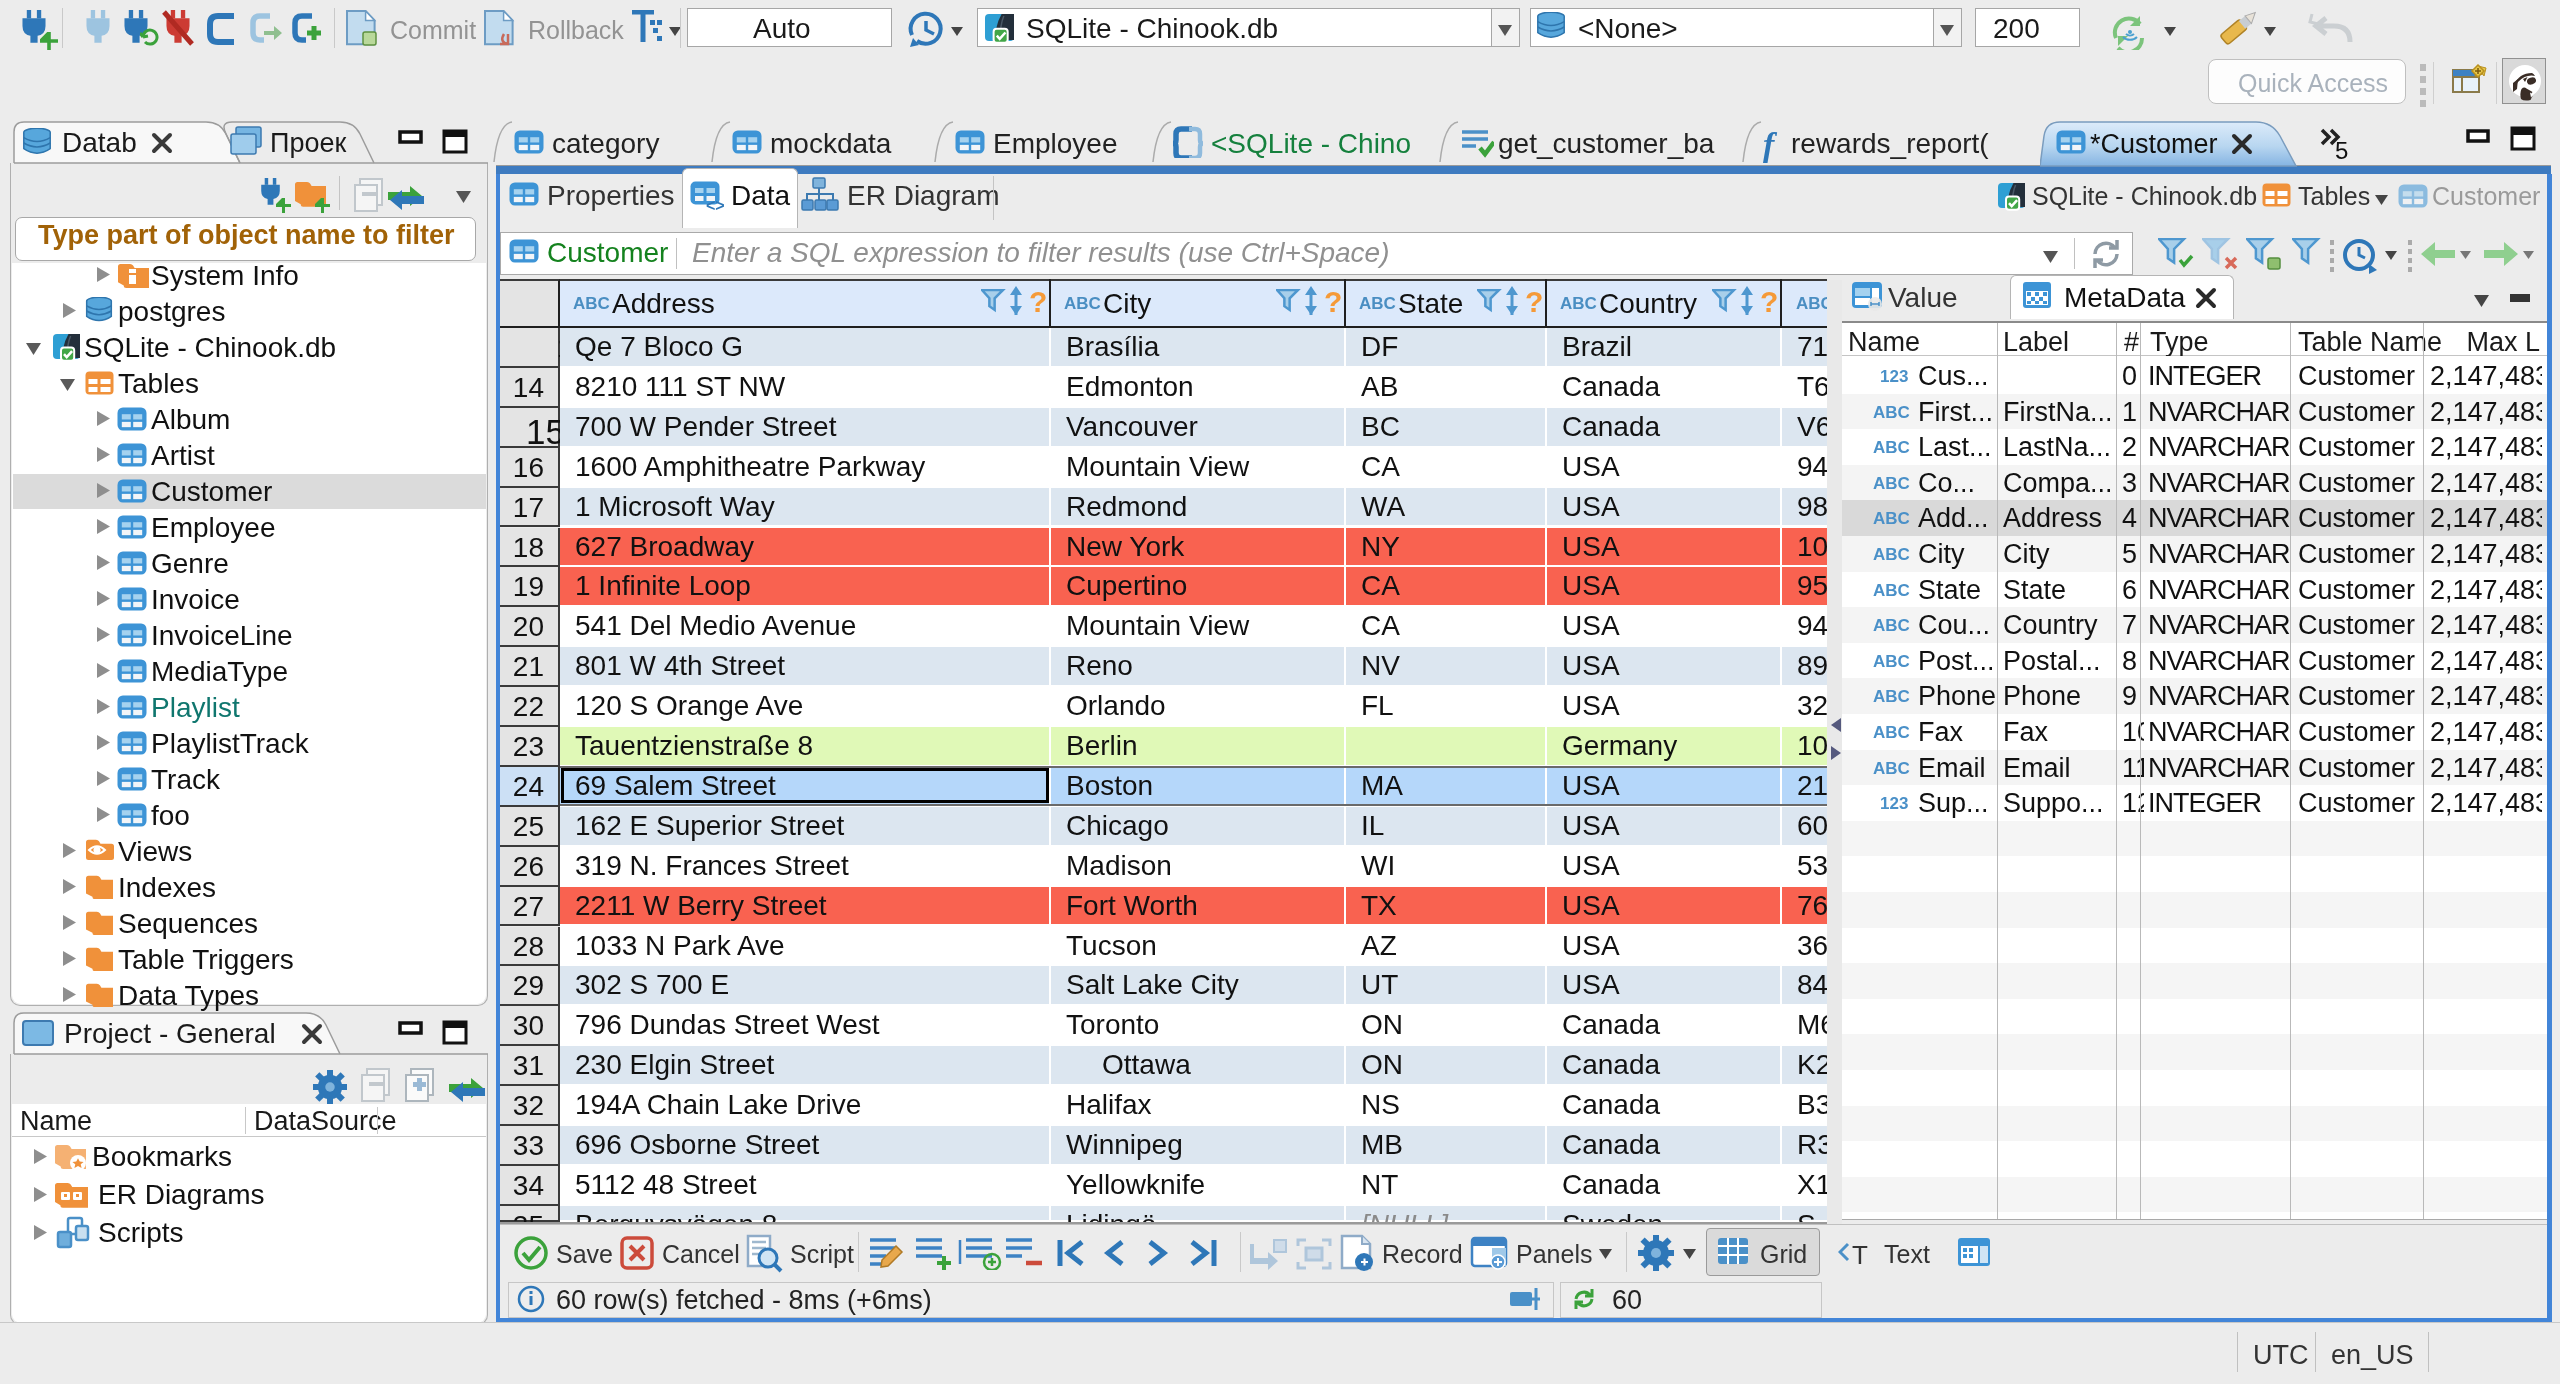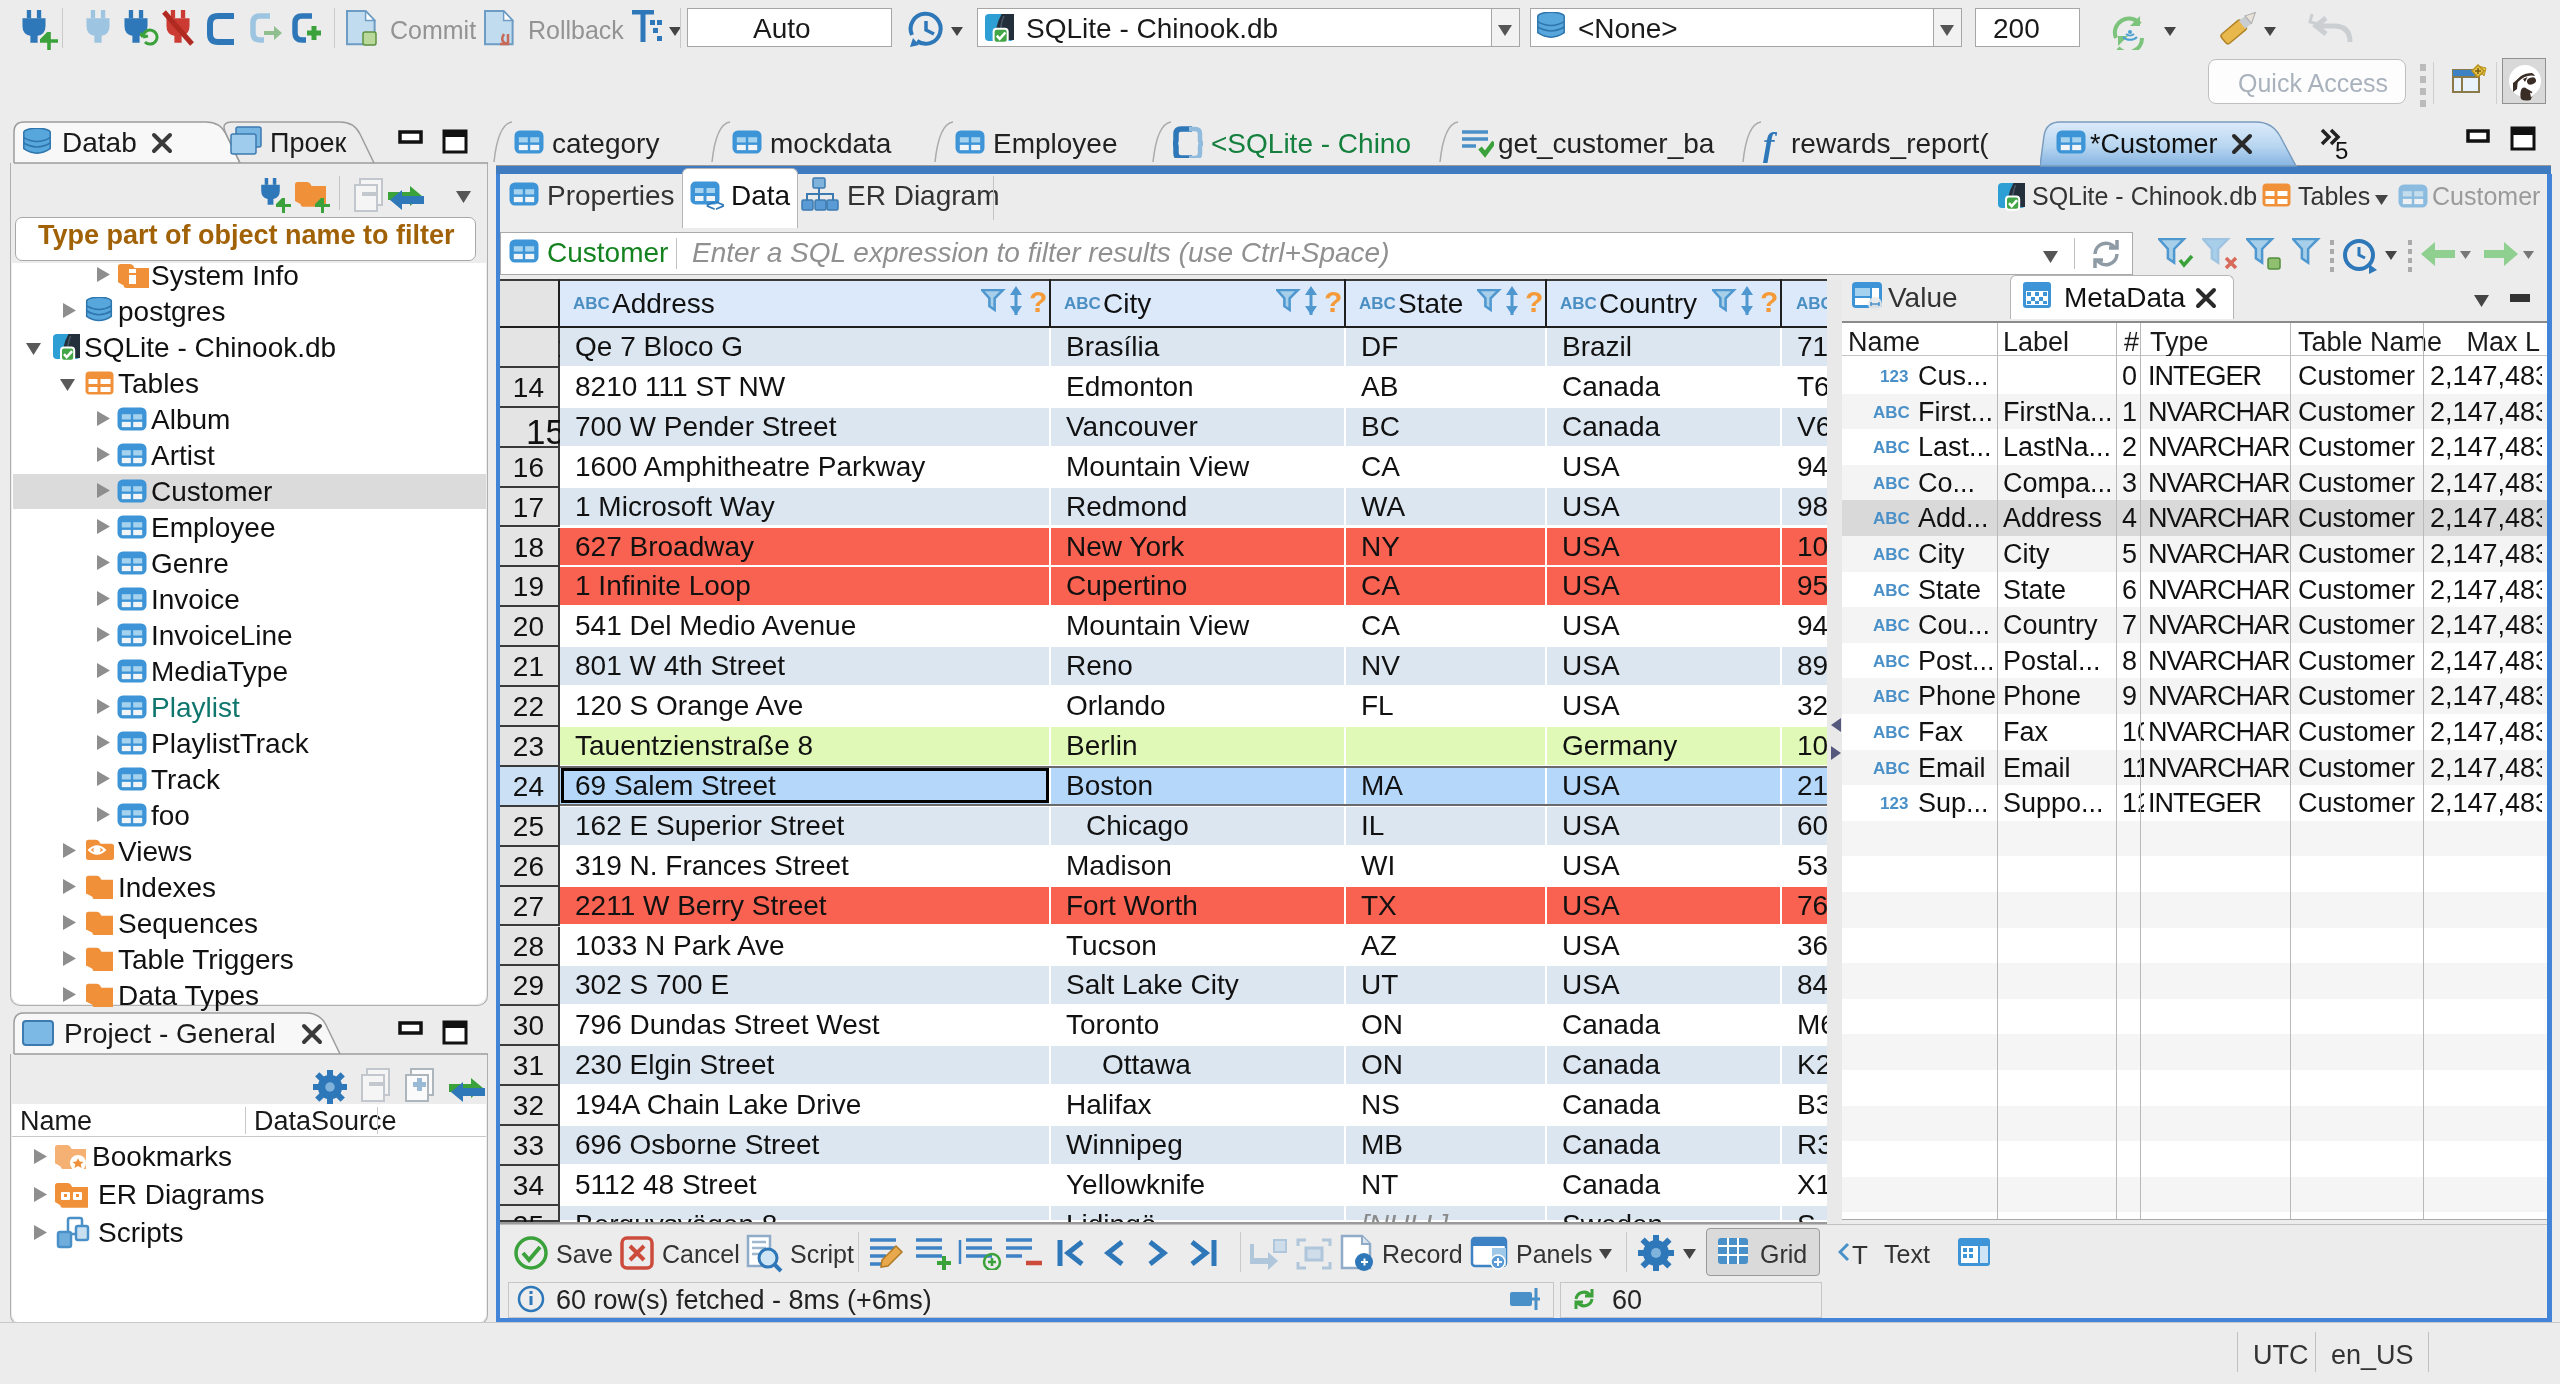--- a/index.html
+++ b/index.html
@@ -979,21 +979,21 @@
 <div class="" style="position:absolute;left:1782px;top:766.8999999999997px;width:45px;height:37.89999999999998px;background:#B5D7FA;overflow:hidden"></div>
 <div class="" style="position:absolute;left:1797px;top:769.8999999999997px;font-size:28px;color:#111;white-space:pre;">21</div>
 <div class="" style="position:absolute;left:560px;top:765.8999999999997px;width:1267px;height:2px;background:#6A6A6A"></div>
 <div class="" style="position:absolute;left:560px;top:803.7999999999997px;width:1267px;height:2px;background:#6A6A6A"></div>
 <div class="" style="position:absolute;left:561px;top:767.8999999999997px;width:488px;height:34.89999999999998px;border:3px solid #000;background:transparent"></div>
 <div class="" style="position:absolute;left:500px;top:806.7999999999997px;width:60px;height:39.89999999999998px;background:#E4E4E4;border-bottom:2px solid #3A3A3A;border-right:2px solid #3A3A3A"></div>
 <div class="" style="position:absolute;left:500px;top:810.7999999999997px;font-size:28px;color:#111;white-space:pre;"><div style="width:44px;text-align:right">25</div></div>
 <div class="" style="position:absolute;left:560px;top:806.7999999999997px;width:489px;height:37.89999999999998px;background:#DCE6F0;overflow:hidden"></div>
 <div class="" style="position:absolute;left:575px;top:809.7999999999997px;font-size:28px;color:#111;white-space:pre;">162 E Superior Street</div>
 <div class="" style="position:absolute;left:1051px;top:806.7999999999997px;width:293px;height:37.89999999999998px;background:#DCE6F0;overflow:hidden"></div>
-<div class="" style="position:absolute;left:1066px;top:809.7999999999997px;font-size:28px;color:#111;white-space:pre;margin-left:20px;">Chicago</div>
+<div class="" style="position:absolute;left:1066px;top:809.7999999999997px;font-size:28px;color:#111;white-space:pre;">Chicago</div>
 <div class="" style="position:absolute;left:1346px;top:806.7999999999997px;width:199px;height:37.89999999999998px;background:#DCE6F0;overflow:hidden"></div>
 <div class="" style="position:absolute;left:1361px;top:809.7999999999997px;font-size:28px;color:#111;white-space:pre;">IL</div>
 <div class="" style="position:absolute;left:1547px;top:806.7999999999997px;width:233px;height:37.89999999999998px;background:#DCE6F0;overflow:hidden"></div>
 <div class="" style="position:absolute;left:1562px;top:809.7999999999997px;font-size:28px;color:#111;white-space:pre;">USA</div>
 <div class="" style="position:absolute;left:1782px;top:806.7999999999997px;width:45px;height:37.89999999999998px;background:#DCE6F0;overflow:hidden"></div>
 <div class="" style="position:absolute;left:1797px;top:809.7999999999997px;font-size:28px;color:#111;white-space:pre;">60</div>
 <div class="" style="position:absolute;left:500px;top:846.6999999999997px;width:60px;height:39.89999999999998px;background:#E4E4E4;border-bottom:2px solid #3A3A3A;border-right:2px solid #3A3A3A"></div>
 <div class="" style="position:absolute;left:500px;top:850.6999999999997px;font-size:28px;color:#111;white-space:pre;"><div style="width:44px;text-align:right">26</div></div>
 <div class="" style="position:absolute;left:560px;top:846.6999999999997px;width:489px;height:37.89999999999998px;background:#FFFFFF;overflow:hidden"></div>
 <div class="" style="position:absolute;left:575px;top:849.6999999999997px;font-size:28px;color:#111;white-space:pre;">319 N. Frances Street</div>

